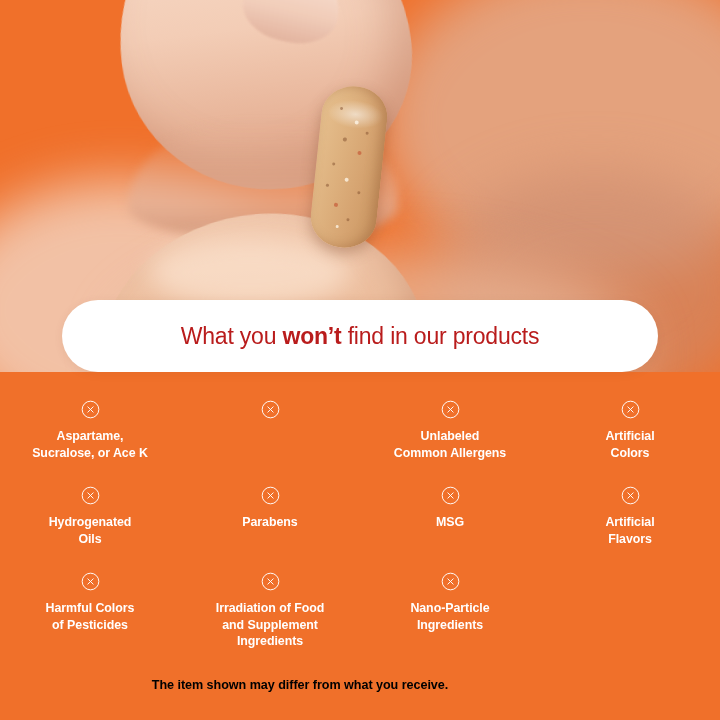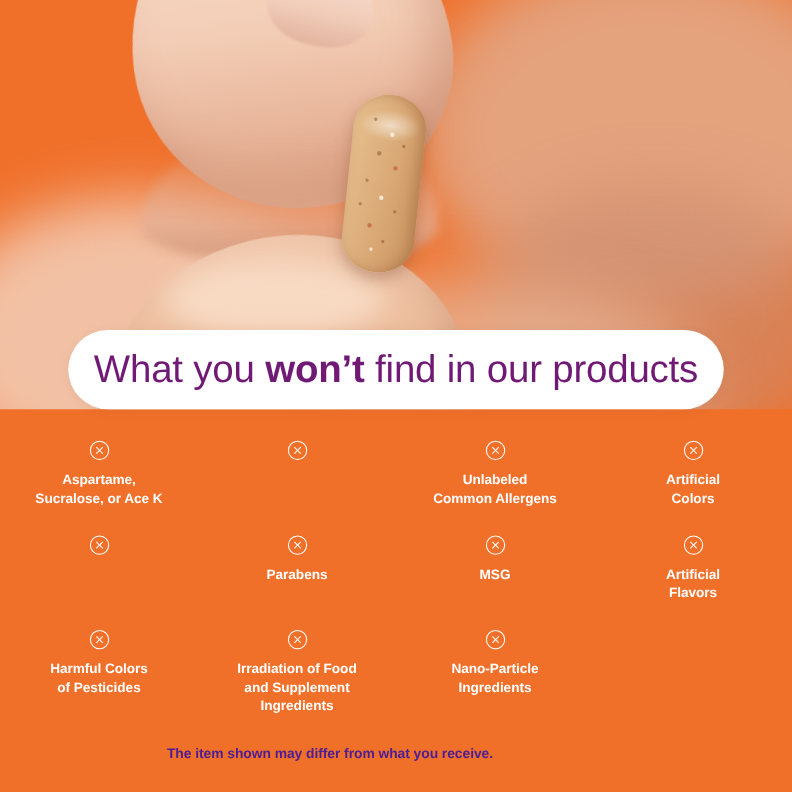--- a/index.html
+++ b/index.html
@@ -135,22 +135,22 @@
     width: 596px;
     height: 72px;
     background: #ffffff;
     border-radius: 36px;
     display: flex;
     align-items: center;
     justify-content: center;
     box-shadow: 0 2px 10px rgba(120,60,20,0.08);
   }
   .pill-text {
-    font-size: 35px;
-    color: #701a75;
+    font-size: 23px;
+    color: #b91c1c;
     letter-spacing: -0.2px;
     white-space: nowrap;
   }
   .pill-text .bold {
     font-weight: bold;
   }
 
   
   .grid {
     position: absolute;
@@ -186,21 +186,21 @@
   }
 
   
   .footnote {
     position: absolute;
     left: 0;
     top: 678px;
     width: 600px;
     text-align: center;
     font-size: 12.6px;
-    color: #4c1d95;
+    color: #000000;
     font-weight: bold;
     letter-spacing: -0.05px;
   }
 </style>
 </head>
 <body>
 
 <div id="page">
 
   <div class="photo">
@@ -275,20 +275,22 @@
       <div class="cell-label">Artificial
 Colors</div>
     </div>
 
     <div class="cell">
       <svg class="x-icon" viewBox="0 0 24 24">
           <circle cx="12" cy="12" r="10.5" fill="none" stroke="#ffffff" stroke-width="1.2"></circle>
           <line x1="8.3" y1="8.3" x2="15.7" y2="15.7" stroke="#ffffff" stroke-width="1.2"></line>
           <line x1="15.7" y1="8.3" x2="8.3" y2="15.7" stroke="#ffffff" stroke-width="1.2"></line>
         </svg>
+      <div class="cell-label">Hydrogenated
+Oils</div>
     </div>
 
     <div class="cell">
       <svg class="x-icon" viewBox="0 0 24 24">
           <circle cx="12" cy="12" r="10.5" fill="none" stroke="#ffffff" stroke-width="1.2"></circle>
           <line x1="8.3" y1="8.3" x2="15.7" y2="15.7" stroke="#ffffff" stroke-width="1.2"></line>
           <line x1="15.7" y1="8.3" x2="8.3" y2="15.7" stroke="#ffffff" stroke-width="1.2"></line>
         </svg>
       <div class="cell-label">Parabens</div>
     </div>

